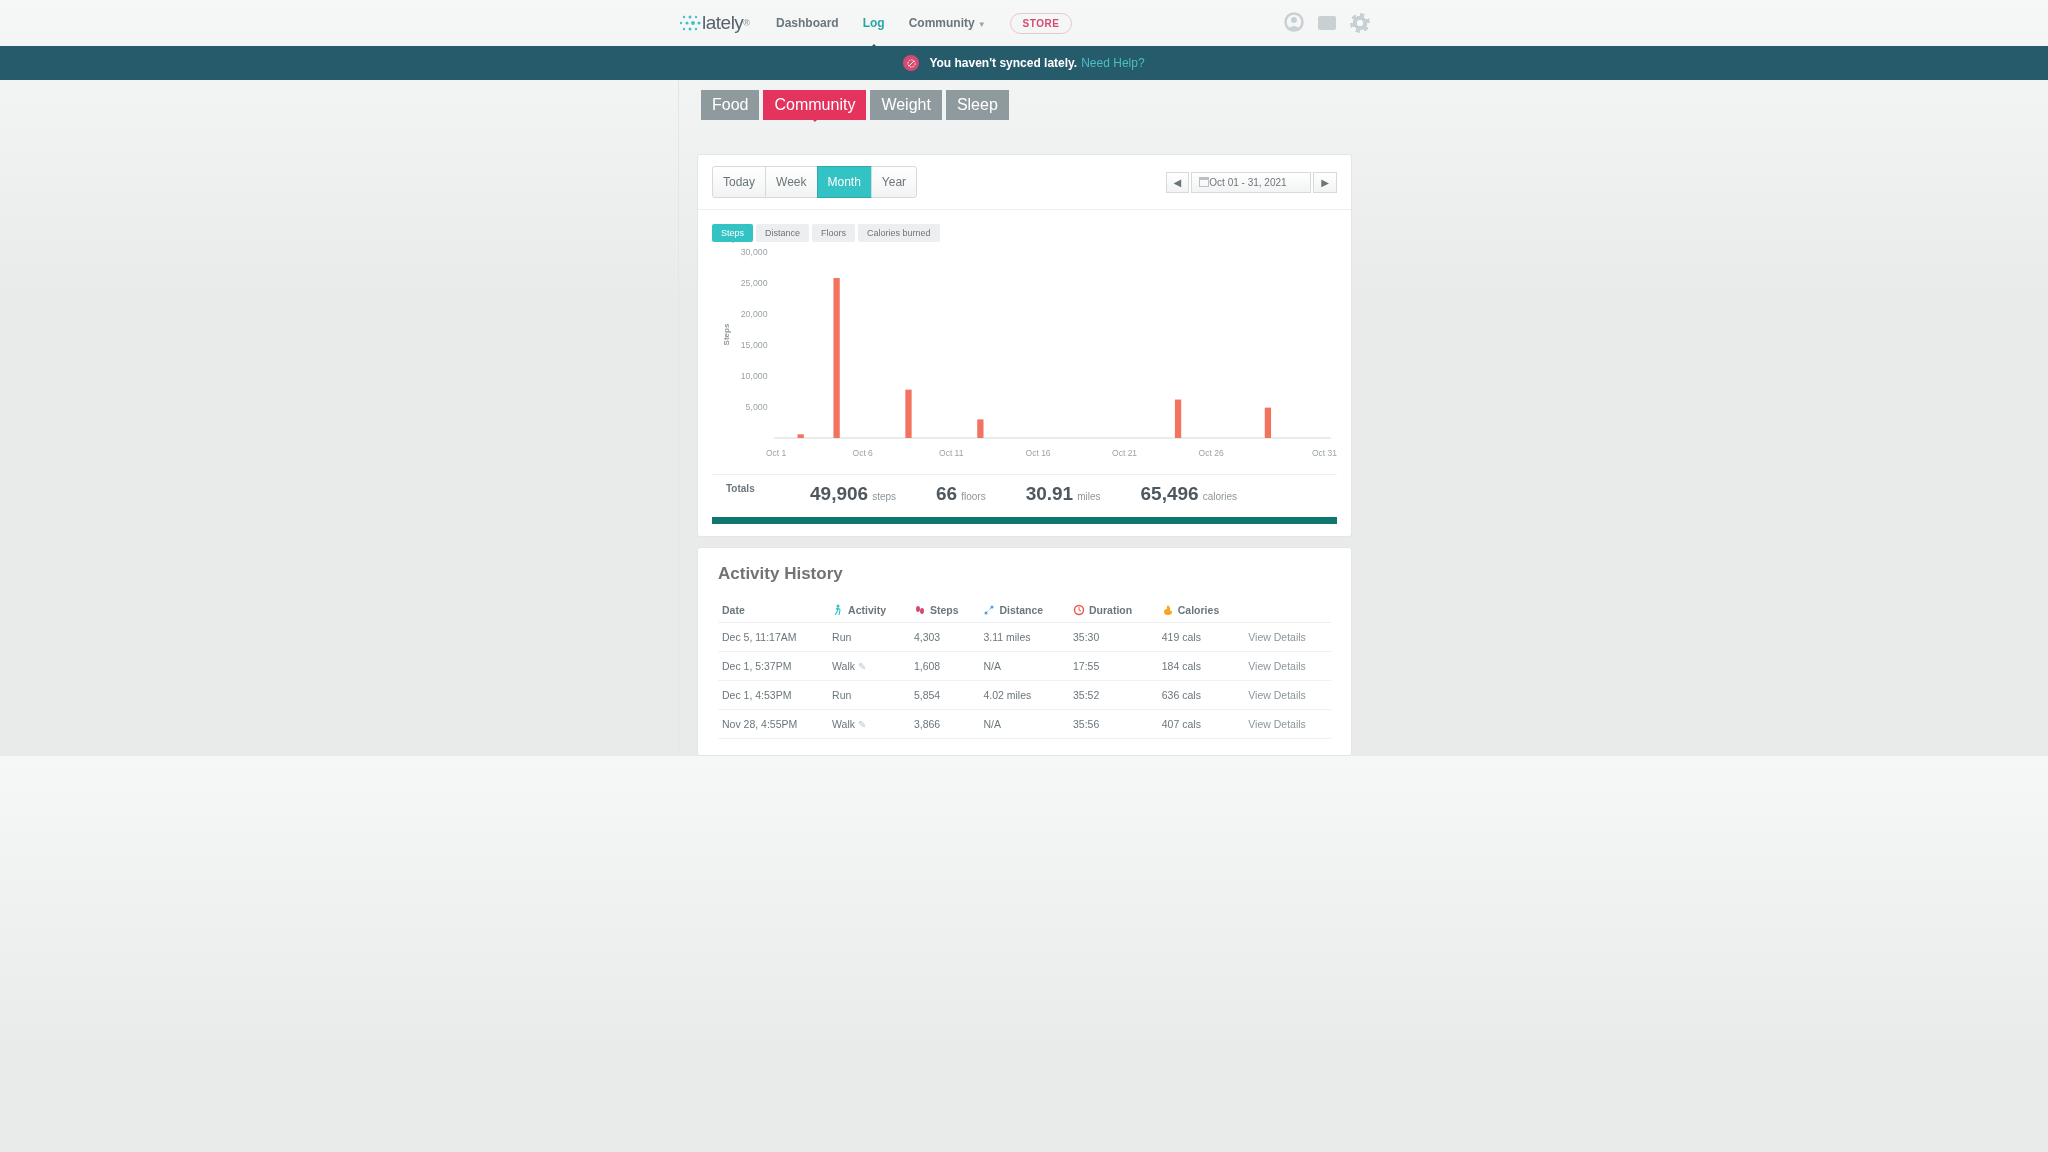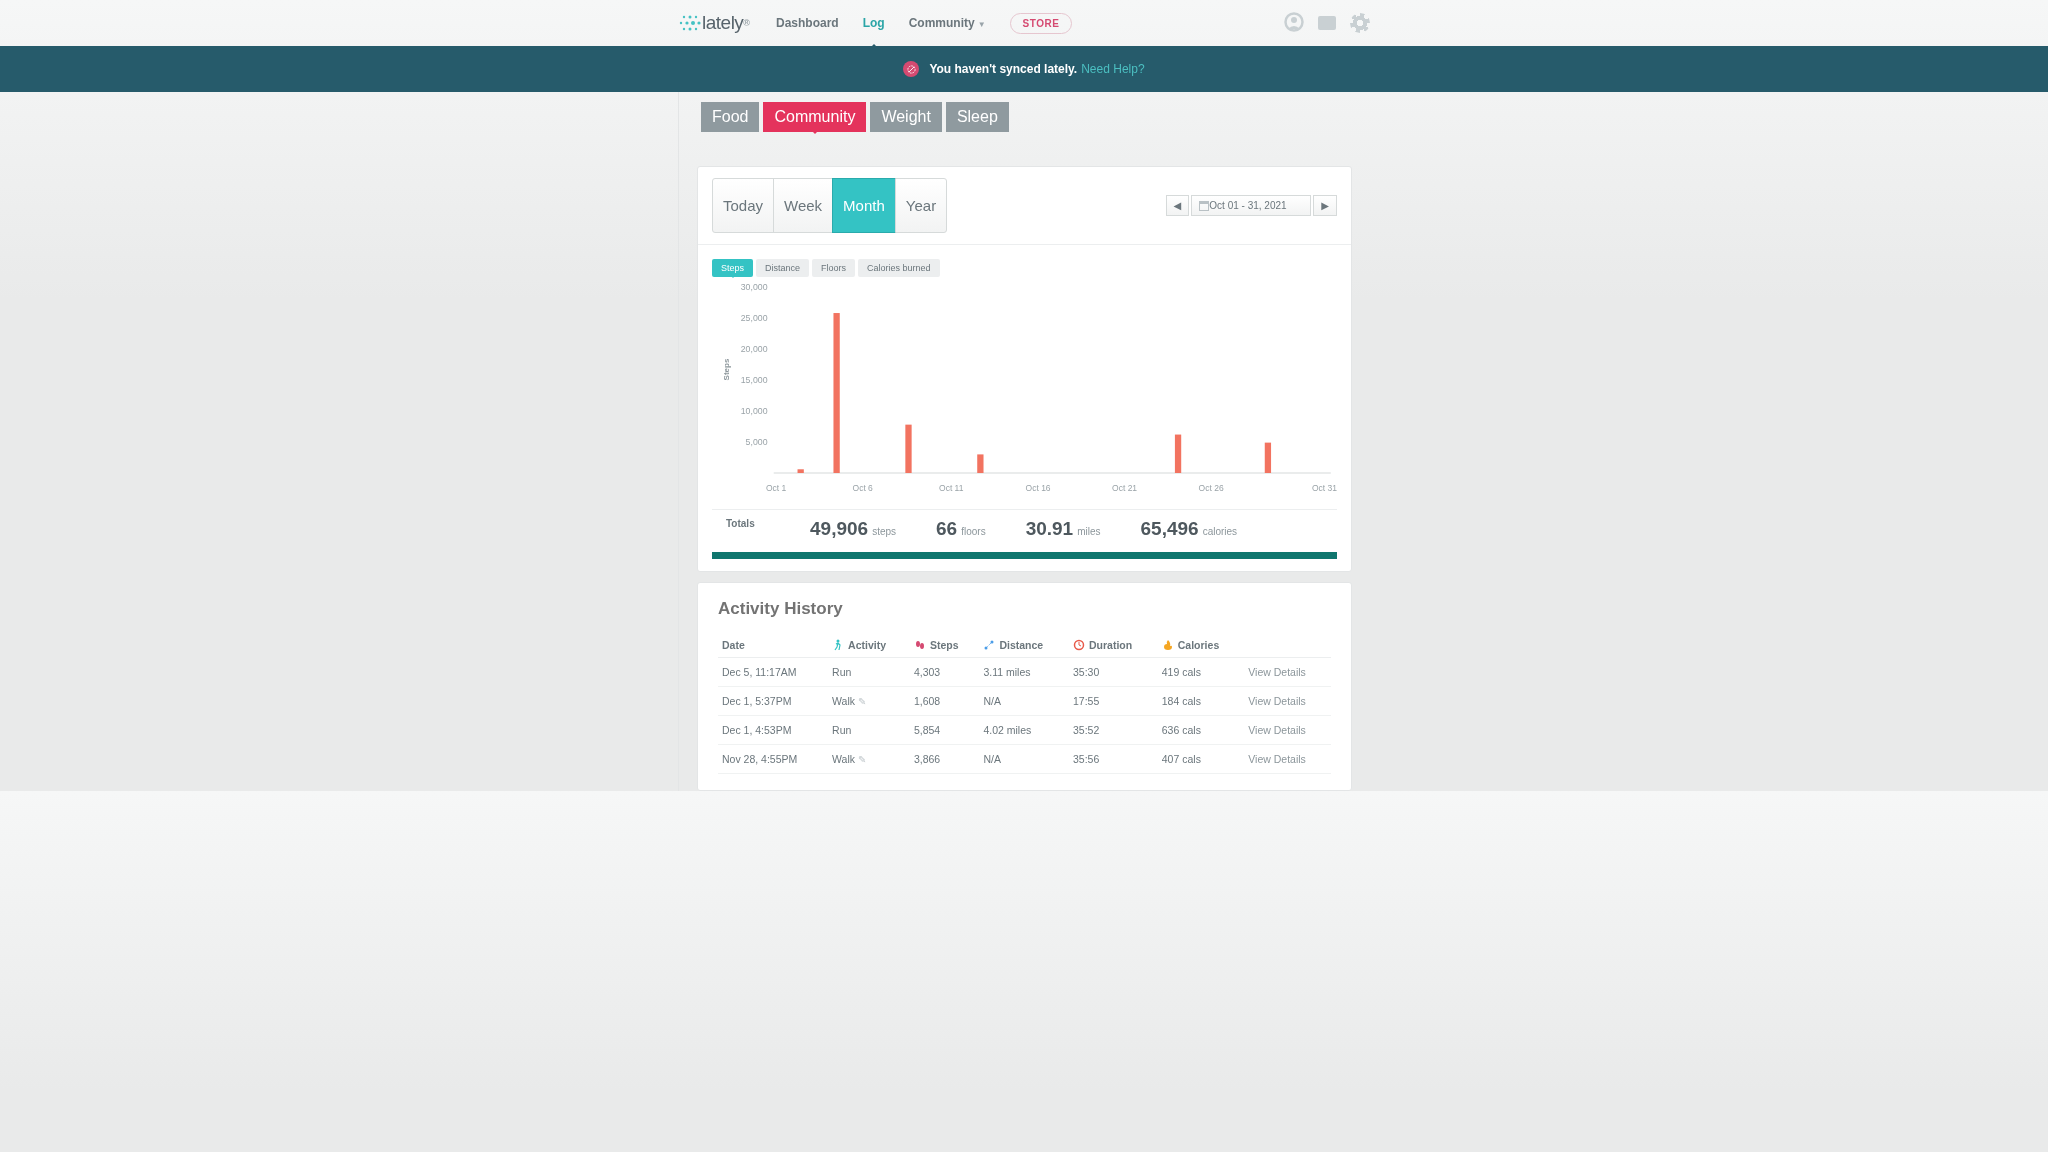--- a/index.html
+++ b/index.html
@@ -36,21 +36,21 @@
 .topbar-right { display:flex; align-items:center; gap:14px; color:#c9d0d3; }
 .icon-bubble { width:18px; height:14px; background:#c9d0d3; border-radius:2px; position:relative; }
 .icon-bubble::after { content:""; position:absolute; bottom:-3px; right:3px; border:3px solid transparent; border-top-color:#c9d0d3;}
 .icon-gear {
   width:20px; height:20px; border-radius:50%;
   background:
     radial-gradient(circle at 50% 50%, #f6f7f7 3px, #c9d0d3 3px, #c9d0d3 7px, transparent 7px),
     conic-gradient(#c9d0d3 0 30deg, transparent 30deg 60deg, #c9d0d3 60deg 90deg, transparent 90deg 120deg, #c9d0d3 120deg 150deg, transparent 150deg 180deg, #c9d0d3 180deg 210deg, transparent 210deg 240deg, #c9d0d3 240deg 270deg, transparent 270deg 300deg, #c9d0d3 300deg 330deg, transparent 330deg 360deg);
 }
 .sync-banner {
-  background:#265b6b; color:#fff; height:46px; display:flex; align-items:center; justify-content:center;
+  background:#265b6b; color:#fff; height:34px; display:flex; align-items:center; justify-content:center;
   font-size:12px; gap:10px;
 }
 .sync-icon { width:16px; height:16px; border-radius:50%; background:#d54a71; display:flex; align-items:center; justify-content:center;}
 .sync-icon svg { width:9px; height:9px; }
 .sync-banner .help { color:#4bbfc1; margin-left:4px; cursor:pointer;}
 .page-wrap {
   max-width: 692px; margin:0 auto; background:transparent; min-height:100px;
   border-left:1px solid #e3e5e6;
 }
 .tabs {
@@ -66,21 +66,21 @@
 }
 .card {
   background:#fff; border:1px solid #e3e5e6; border-radius:3px; margin:34px 18px 0 18px; padding:0;
 }
 .card-header {
   padding:11px 14px; border-bottom:1px solid #eceeef; display:flex; justify-content:space-between; align-items:center;
 }
 .seg { display:flex; }
 .seg button {
   border:1px solid #d6dada; background:linear-gradient(#fff,#f2f3f3); color:#6b767c;
-  font-size:15px; padding:18px 10px; cursor:pointer; margin-left:-1px;
+  font-size:12px; padding:8px 10px; cursor:pointer; margin-left:-1px;
 }
 .seg button:first-child { border-radius:3px 0 0 3px; margin-left:0;}
 .seg button:last-child { border-radius:0 3px 3px 0;}
 .seg button.active { background:#34c3c4; border-color:#2aabac; color:#fff;}
 .date-ctrl { display:flex; gap:2px; }
 .date-ctrl button, .date-ctrl .date-display {
   border:1px solid #d6dada; background:linear-gradient(#fff,#f2f3f3); color:#6b767c;
   font-size:10px; padding:4px 7px; cursor:pointer;
 }
 .date-display { display:flex; align-items:center; gap:0; padding:4px 10px; min-width:120px;}

